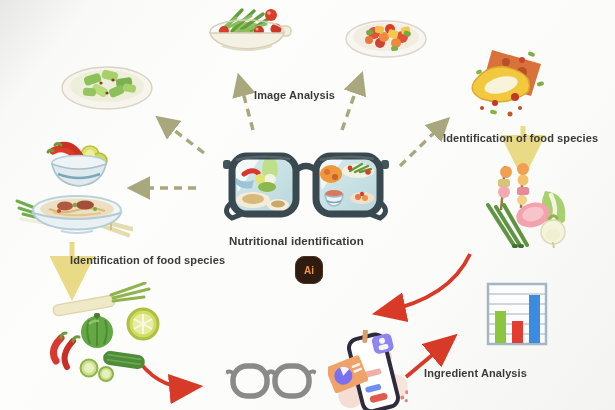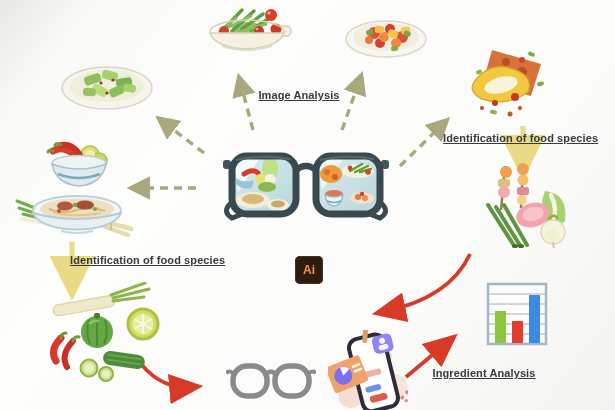--- a/index.html
+++ b/index.html
@@ -1,24 +1,24 @@
 <!DOCTYPE html>
 <html><head>
 <meta charset="utf-8">
 <style>
   html,body{margin:0;padding:0;background:#ffffff;font-family:"Liberation Sans",sans-serif;}
   #canvas{position:relative;width:615px;height:410px;overflow:hidden;
     background:linear-gradient(128deg,#e7e7e6 0%,#f9f9f8 10%,#fdfdfc 30%,#fbfbf9 70%,#f3f3f1 100%);}
   .abs{position:absolute;}
   .label{position:absolute;color:#3a3a3a;font-weight:700;font-size:11px;line-height:13px;
-    text-align:center;letter-spacing:.1px;white-space:nowrap;text-decoration:underline;}
-  #ai-badge{position:absolute;left:295px;top:256px;width:28px;height:28px;border-radius:5px;
+    letter-spacing:.1px;white-space:nowrap;}
+  #ai-badge{position:absolute;left:295px;top:256px;width:28px;height:28px;border-radius:10px;
     background:#301b11;border:1px solid #55392а;box-shadow:0 0 0 1px #4a3222 inset;
     display:flex;align-items:center;justify-content:center;
-    color:#f0953e;font-weight:700;font-size:12px;}
+    color:#f0953e;font-weight:700;font-size:10px;}
 </style>
 </head>
 <body>
 
 <div id="canvas">
 
   <svg class="abs" style="left:0;top:0" width="615" height="410" viewBox="0 0 615 410">
     <defs>
       <marker id="ah-olive" markerWidth="7" markerHeight="7" refX="4.5" refY="3.5" orient="auto">
         <path d="M0,0 L7,3.5 L0,7 Z" fill="#a8a77e"></path>
@@ -333,19 +333,20 @@
       <line x1="3" y1="52" x2="59" y2="52"></line>
     </g>
     <rect x="9" y="29" width="11" height="32" fill="#8cc63f"></rect>
     <rect x="26" y="39" width="11" height="22" fill="#e23d30"></rect>
     <rect x="43" y="13" width="11" height="48" fill="#3b8be0"></rect>
   </svg>
 
   <div class="label" style="left:254px;top:89px;width:90px">Image Analysis</div>
   <div class="label" style="left:443px;top:132px;width:140px">Identification of food species</div>
   <div class="label" style="left:70px;top:254px;width:140px">Identification of food species</div>
+  <div class="label" style="left:229px;top:235px;width:160px;font-size:11.5px">Nutritional identification</div>
   <div class="label" style="left:424px;top:367px;width:120px">Ingredient Analysis</div>
 
   <div id="ai-badge">
     <span>Ai</span>
   </div>
 
 </div>
 
 </body></html>

